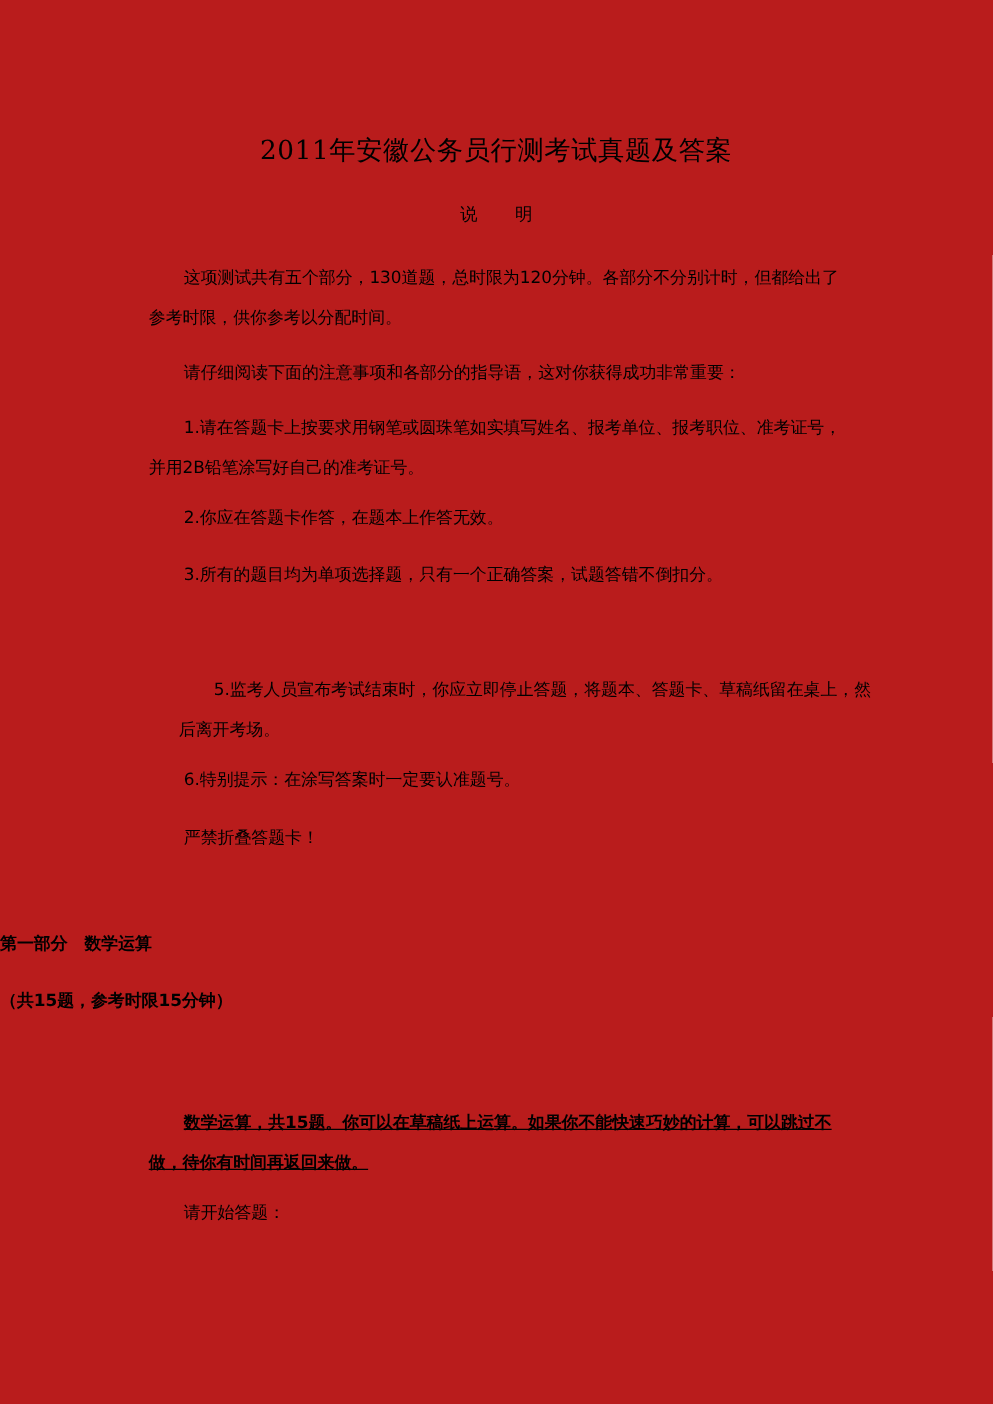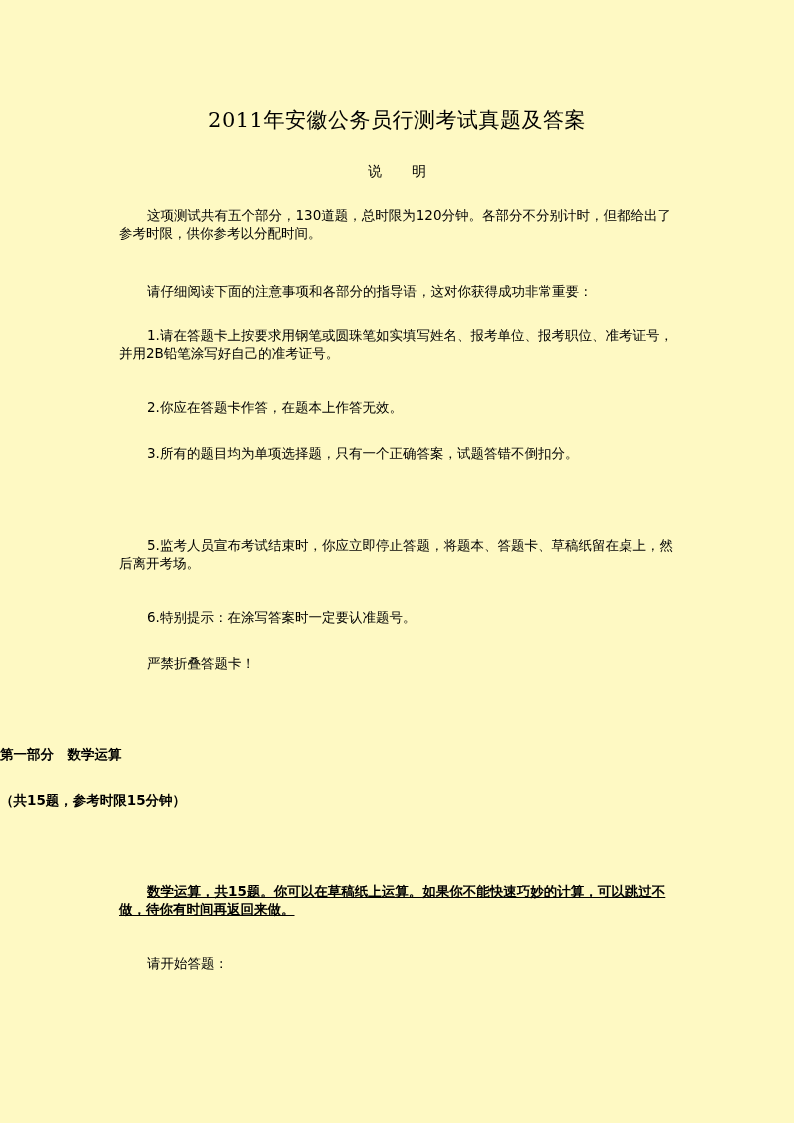--- a/index.html
+++ b/index.html
@@ -1,34 +1,34 @@
 <!DOCTYPE html>
 <html><head>
 <meta charset="utf-8">
 <style>
   html, body { margin:0; padding:0; background:#ffffff; }
   body { width:794px; height:1123px; position:relative; overflow:hidden;
          font-family:"DejaVu Sans", sans-serif; color:#000; }
-  .page { position:absolute; left:0; top:0; width:794px; height:1123px; background:#fef9c3; }
+  .page { position:absolute; left:0; top:0; width:794px; height:1123px; background:#b91c1c; }
   .title { position:absolute; left:0; width:794px; top:106px; text-align:center;
            font-family:"DejaVu Serif", serif; font-size:21px; letter-spacing:0.5px; }
   .subtitle { position:absolute; left:0; width:794px; top:163px; text-align:center;
               font-size:14px; word-spacing:0; }
   .subtitle span + span { margin-left:30px; }
-  .p { position:absolute; left:119px; width:556px; font-size:13.5px; line-height:18px; }
+  .p { position:absolute; left:119px; width:556px; font-size:13.5px; line-height:32px; }
   .indent { text-indent:28px; }
   .bold { font-weight:bold;text-decoration:underline; }
   .center { position:absolute; left:0; width:794px; font-size:13.5px; font-weight:bold; }
   .p1 { top:206px; }
   .p2 { top:282px; }
   .p3 { top:326px; }
   .p4 { top:398px; }
   .p5 { top:444px; }
   .p6 { top:490px; }
-  .p7 { top:536px; }
+  .p7 { top:536px;margin-left:24px; }
   .p8 { top:608px; }
   .p9 { top:654px; }
   .sec { top:746px; }
   .secsub { top:792px; }
   .p10 { top:882px; }
   .p11 { top:954px; }
   .q1 { top:1000px; }
 </style>
 </head>
 <body>

